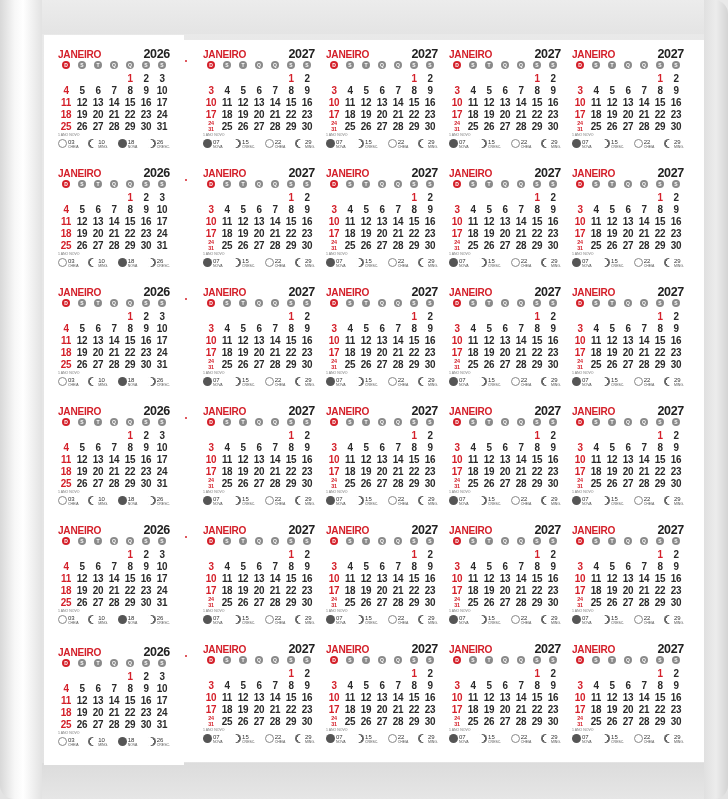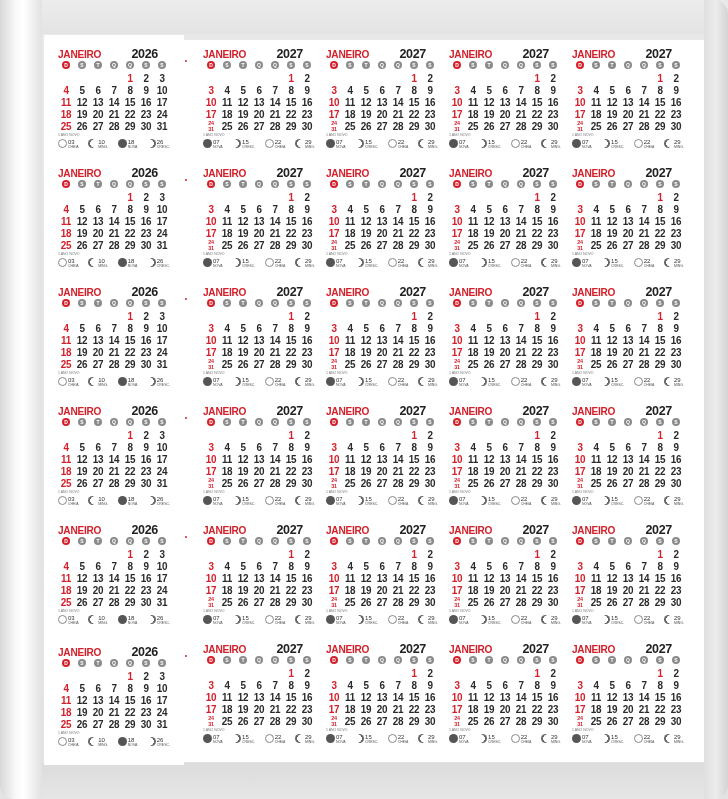--- a/index.html
+++ b/index.html
@@ -14,21 +14,21 @@
     border-radius:0 14px 14px 0;}
   .frame-top{position:absolute;left:30px;top:0;right:10px;height:34px;
     background:linear-gradient(180deg,#ececec,#e4e4e4);}
   .frame-bottom{position:absolute;left:30px;bottom:0;right:10px;height:36px;
     background:linear-gradient(180deg,#dcdcdc,#e6e6e6);}
   .panel-a{position:absolute;left:44px;top:35px;width:140px;height:730px;background:#fff;}
   .panel-b{position:absolute;left:184px;top:40px;width:520px;height:722px;background:#fff;}
   .cal{position:absolute;width:112px;height:112px;}
   .cal .head{position:relative;height:12px;text-align:right;}
   .cal .month{position:absolute;left:0;top:0;color:#d4202a;font-weight:bold;font-size:11px;letter-spacing:-0.3px;transform:scaleX(0.92);transform-origin:left;}
-  .cal .year{position:absolute;right:12px;top:-1px;color:#222;font-weight:bold;font-size:12.5px;letter-spacing:-0.3px;}
+  .cal .year{position:absolute;right:0;top:-1px;color:#222;font-weight:bold;font-size:12.5px;letter-spacing:-0.3px;}
   .cal .dows{display:grid;grid-template-columns:repeat(7,1fr);height:11px;margin-top:1px;}
   .cal .dow{justify-self:center;width:8px;height:8px;border-radius:50%;background:#8a8a8a;color:#fff;font-size:5px;line-height:8px;text-align:center;font-weight:bold;}
   .cal .dow.red{background:#d4202a;}
   .cal .grid{display:grid;grid-template-columns:repeat(7,1fr);grid-auto-rows:12px;}
   .cal .d{text-align:center;font-weight:bold;font-size:11px;line-height:12px;color:#2a2a2a;letter-spacing:-0.4px;transform:scaleX(0.9);}
   .cal .d.red{color:#d4202a;}
   .cal .d.split{font-size:6px;line-height:6px;color:#d4202a;}
   .cal .note{font-size:3.5px;color:#777;height:5px;line-height:5px;margin-top:1px;white-space:nowrap;}
   .cal .moons{display:flex;justify-content:space-between;height:11px;align-items:center;}
   .cal .moon{display:flex;align-items:center;gap:1px;}

